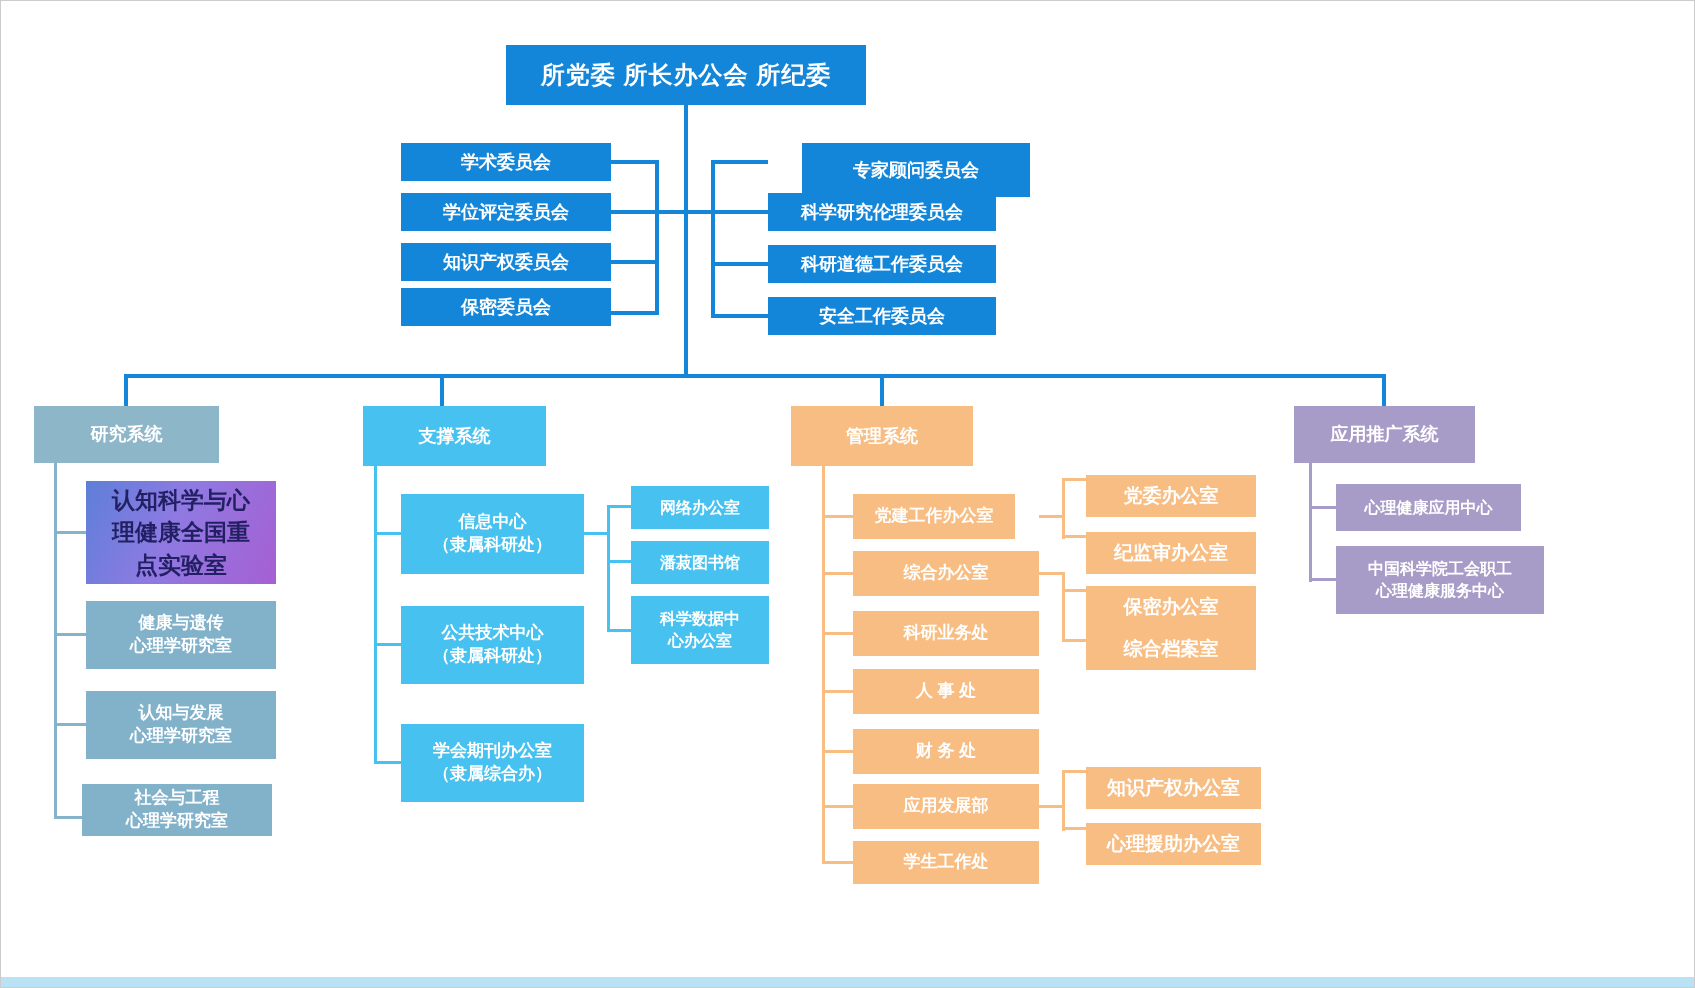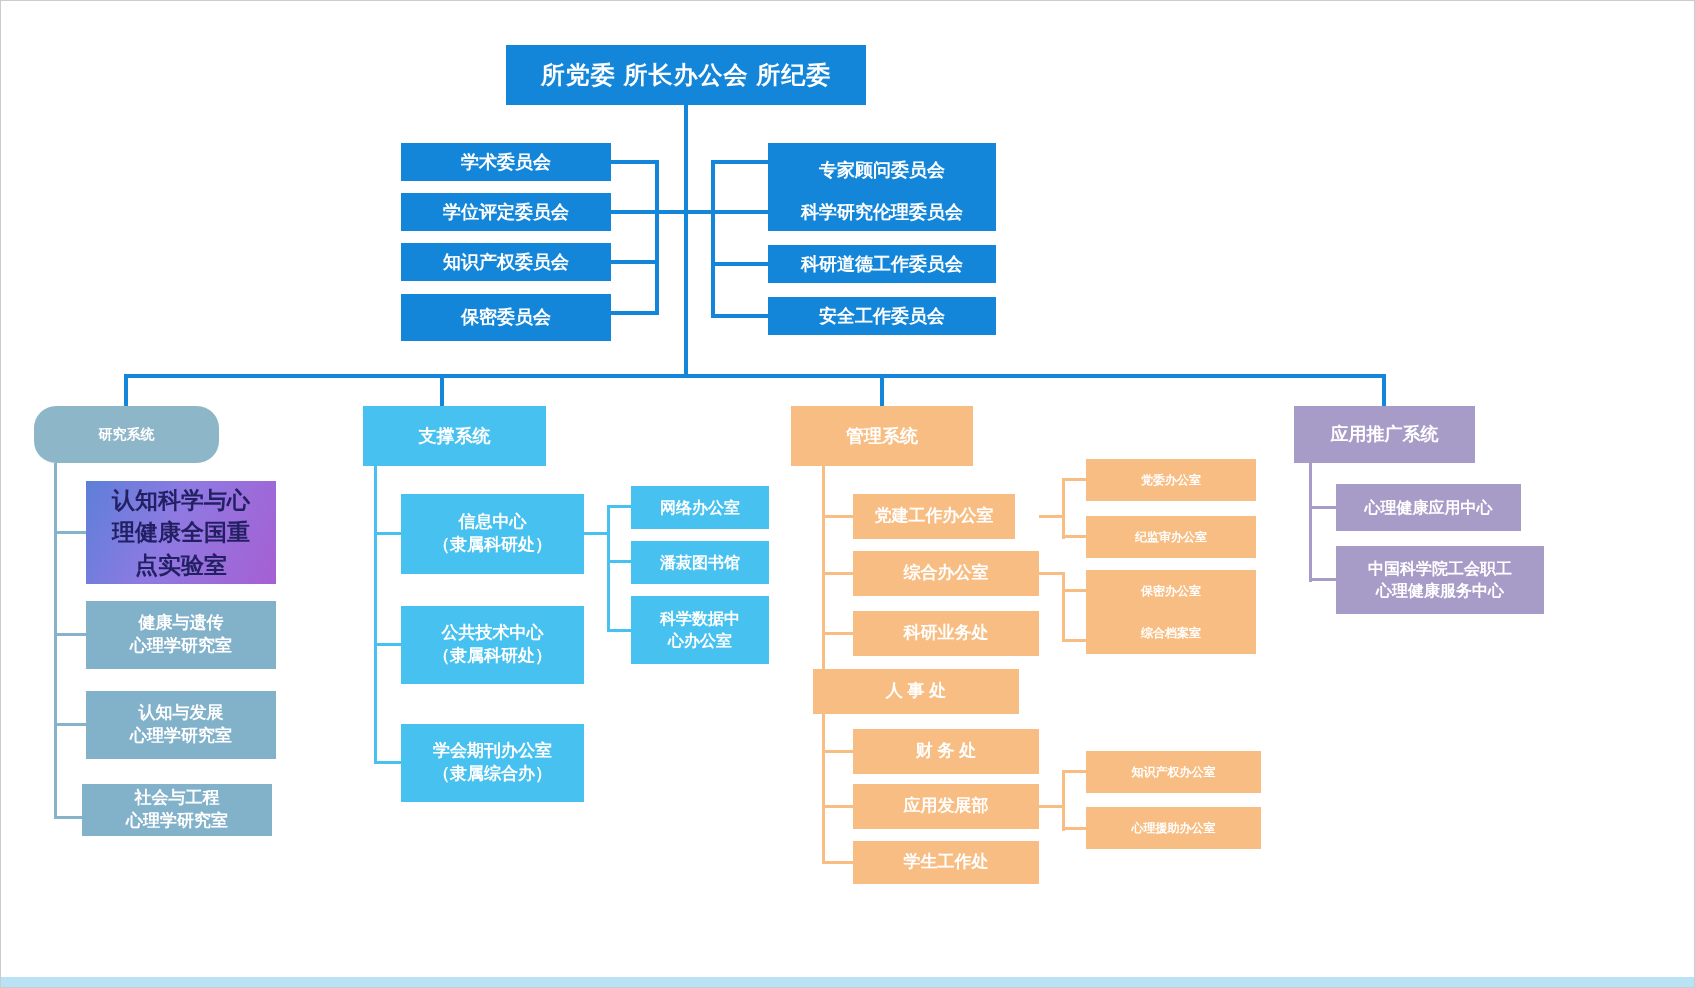--- a/index.html
+++ b/index.html
@@ -14,29 +14,29 @@
   .ln.s { background:#47c1ef; }
   .ln.m { background:#f8bd82; }
   .ln.a { background:#a79bc7; }
   .box {
     position:absolute; display:flex; align-items:center; justify-content:center;
     text-align:center; color:#ffffff; font-weight:bold;
     white-space:pre-line; line-height:1.35;
   }
   .box.blue  { background:#1386d9; font-size:18px; }
   .box.root  { font-size:24px; letter-spacing:1px; }
-  .box.rs-h  { background:#8eb6c9; font-size:14px;border-radius:22px; }
+  .box.rs-h  { background:#8eb6c9; font-size:18px; }
   .box.rs-c  { background:#82b1ca; font-size:17px; }
   .box.ss    { background:#47c1ef; font-size:17px; }
   .box.ss-h  { font-size:18px;margin-left:12px; }
   .box.ss-sub{ font-size:16px; padding:0 4px; }
   .box.ss-sub.narrowwrap { padding:0 22px; }
   .box.ms    { background:#f8bd82; font-size:17px; }
   .box.ms-h  { font-size:18px; }
-  .box.ms-sub{ font-size:12px; }
+  .box.ms-sub{ font-size:19px;margin-top:16px; }
   .box.as    { background:#a79bc7; font-size:16px; }
   .box.as-h  { font-size:18px; }
   .box.lab {
     background:linear-gradient(115deg,#5d7fd8 0%,#8f7ae2 45%,#a65fd2 100%);
     color:#221f63; font-size:23px; padding:0 22px; line-height:1.4;
   }
   .footer-strip { position:absolute; left:0; top:976px; width:1695px; height:12px; background:#b9e3f4; }
 </style>
 </head>
 <body>
@@ -104,23 +104,23 @@
 
   <div class="ln a" style="left:1308px;top:462px;width:3px;height:119px"></div>
   <div class="ln a" style="left:1308px;top:505px;width:27px;height:3px"></div>
   <div class="ln a" style="left:1308px;top:577px;width:27px;height:3px"></div>
 
   <div class="box blue root" style="left:505px;top:44px;width:360px;height:60px">所党委 所长办公会 所纪委</div>
 
   <div class="box blue" style="left:400px;top:142px;width:210px;height:38px">学术委员会</div>
   <div class="box blue" style="left:400px;top:192px;width:210px;height:38px">学位评定委员会</div>
   <div class="box blue" style="left:400px;top:242px;width:210px;height:38px">知识产权委员会</div>
-  <div class="box blue" style="left:400px;top:293px;width:210px;height:47px">保密委员会</div>
+  <div class="box blue" style="left:400px;top:287px;width:210px;height:38px">保密委员会</div>
 
-  <div class="box blue" style="left:767px;top:142px;width:228px;height:54px">专家顾问委员会</div>
+  <div class="box blue" style="left:801px;top:142px;width:228px;height:54px">专家顾问委员会</div>
   <div class="box blue" style="left:767px;top:192px;width:228px;height:38px">科学研究伦理委员会</div>
   <div class="box blue" style="left:767px;top:244px;width:228px;height:38px">科研道德工作委员会</div>
   <div class="box blue" style="left:767px;top:296px;width:228px;height:38px">安全工作委员会</div>
 
   <div class="box rs-h" style="left:33px;top:405px;width:185px;height:57px">研究系统</div>
   <div class="box ss ss-h" style="left:350px;top:405px;width:183px;height:60px">支撑系统</div>
   <div class="box ms ms-h" style="left:790px;top:405px;width:182px;height:60px">管理系统</div>
   <div class="box as as-h" style="left:1293px;top:405px;width:181px;height:57px">应用推广系统</div>
 
   <div class="box lab" style="left:85px;top:480px;width:190px;height:103px">认知科学与心理健康全国重点实验室</div>
@@ -138,21 +138,21 @@
   <div class="box ss" style="left:400px;top:723px;width:183px;height:78px">学会期刊办公室
 （隶属综合办）</div>
 
   <div class="box ss ss-sub" style="left:630px;top:485px;width:138px;height:43px">网络办公室</div>
   <div class="box ss ss-sub" style="left:630px;top:540px;width:138px;height:43px">潘菽图书馆</div>
   <div class="box ss ss-sub narrowwrap" style="left:630px;top:595px;width:138px;height:68px">科学数据中心办公室</div>
 
   <div class="box ms" style="left:852px;top:493px;width:162px;height:45px">党建工作办公室</div>
   <div class="box ms" style="left:852px;top:550px;width:186px;height:45px">综合办公室</div>
   <div class="box ms" style="left:852px;top:610px;width:186px;height:45px">科研业务处</div>
-  <div class="box ms" style="left:812px;top:668px;width:206px;height:45px">人 事 处</div>
+  <div class="box ms" style="left:852px;top:668px;width:186px;height:45px">人 事 处</div>
   <div class="box ms" style="left:852px;top:728px;width:186px;height:45px">财 务 处</div>
   <div class="box ms" style="left:852px;top:783px;width:186px;height:45px">应用发展部</div>
   <div class="box ms" style="left:852px;top:840px;width:186px;height:43px">学生工作处</div>
 
   <div class="box ms ms-sub" style="left:1085px;top:458px;width:170px;height:42px">党委办公室</div>
   <div class="box ms ms-sub" style="left:1085px;top:515px;width:170px;height:42px">纪监审办公室</div>
   <div class="box ms ms-sub" style="left:1085px;top:569px;width:170px;height:42px">保密办公室</div>
   <div class="box ms ms-sub" style="left:1085px;top:611px;width:170px;height:42px">综合档案室</div>
   <div class="box ms ms-sub" style="left:1085px;top:750px;width:175px;height:42px">知识产权办公室</div>
   <div class="box ms ms-sub" style="left:1085px;top:806px;width:175px;height:42px">心理援助办公室</div>

